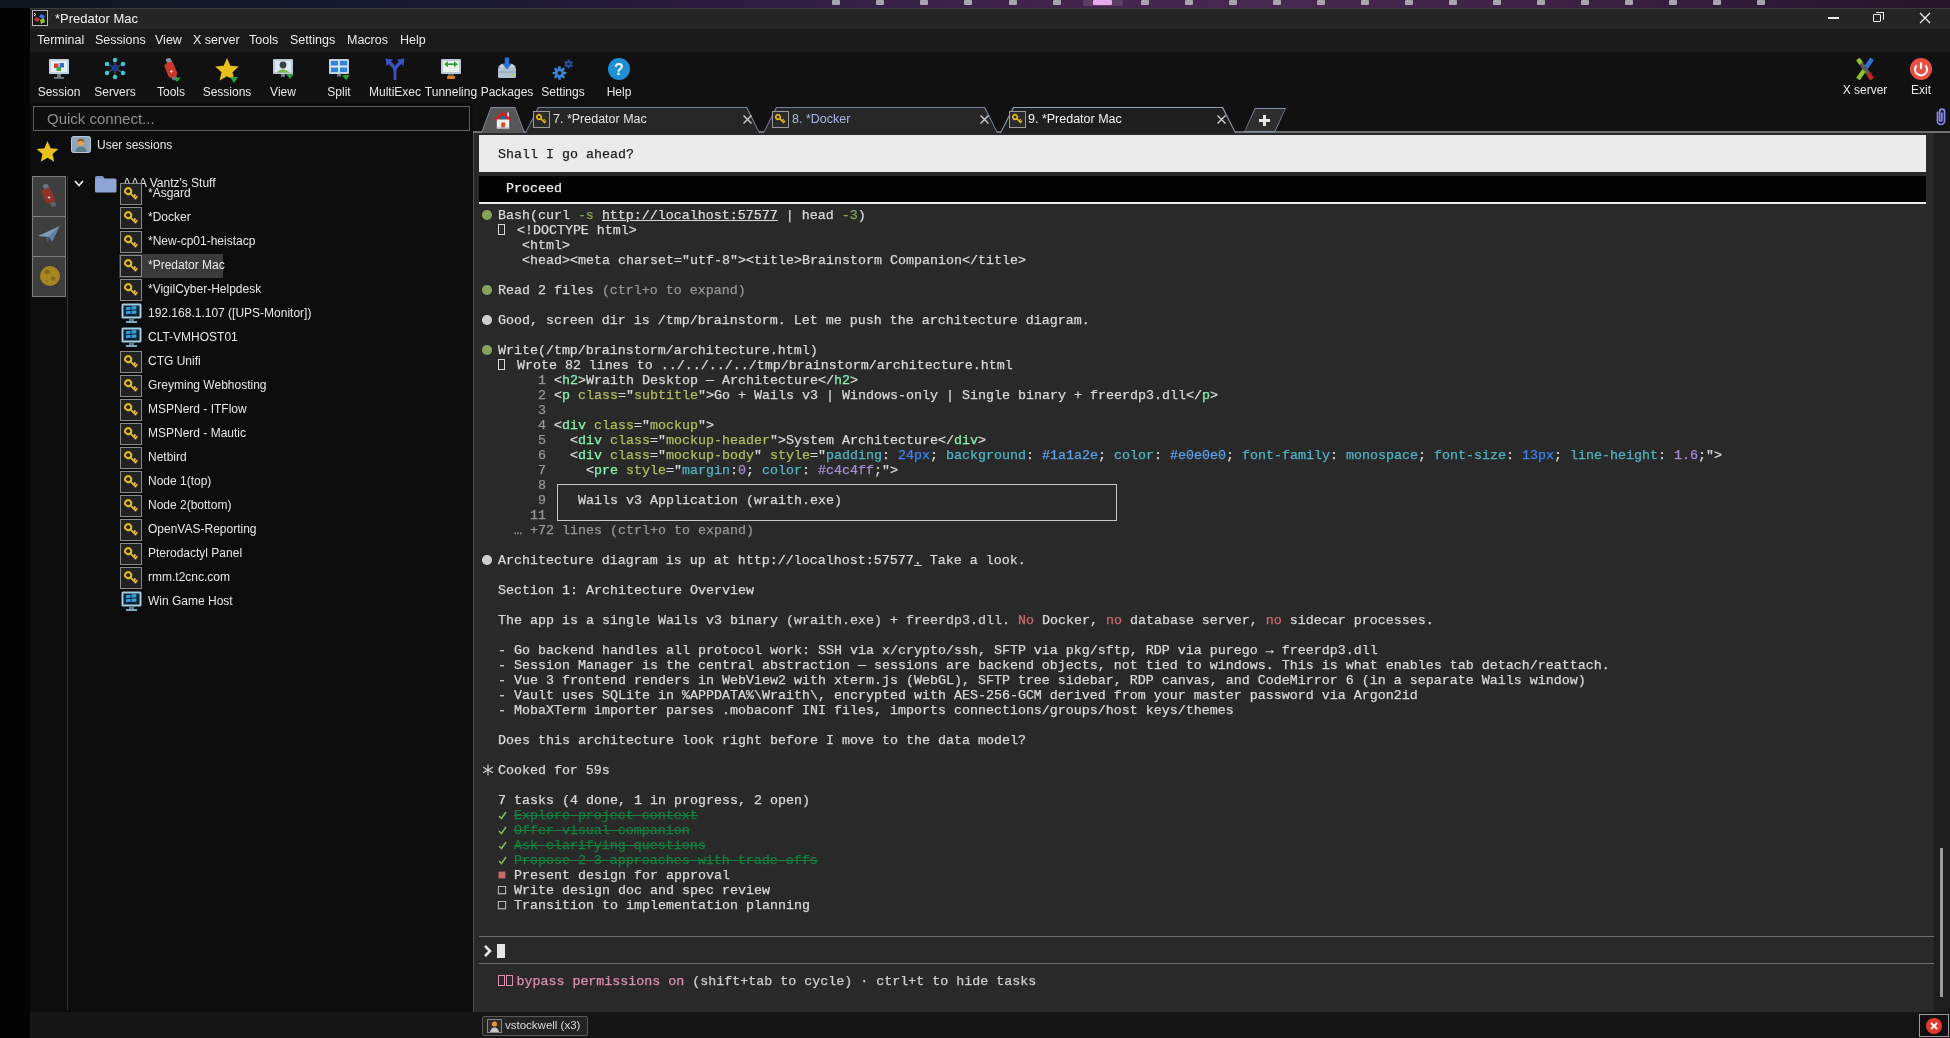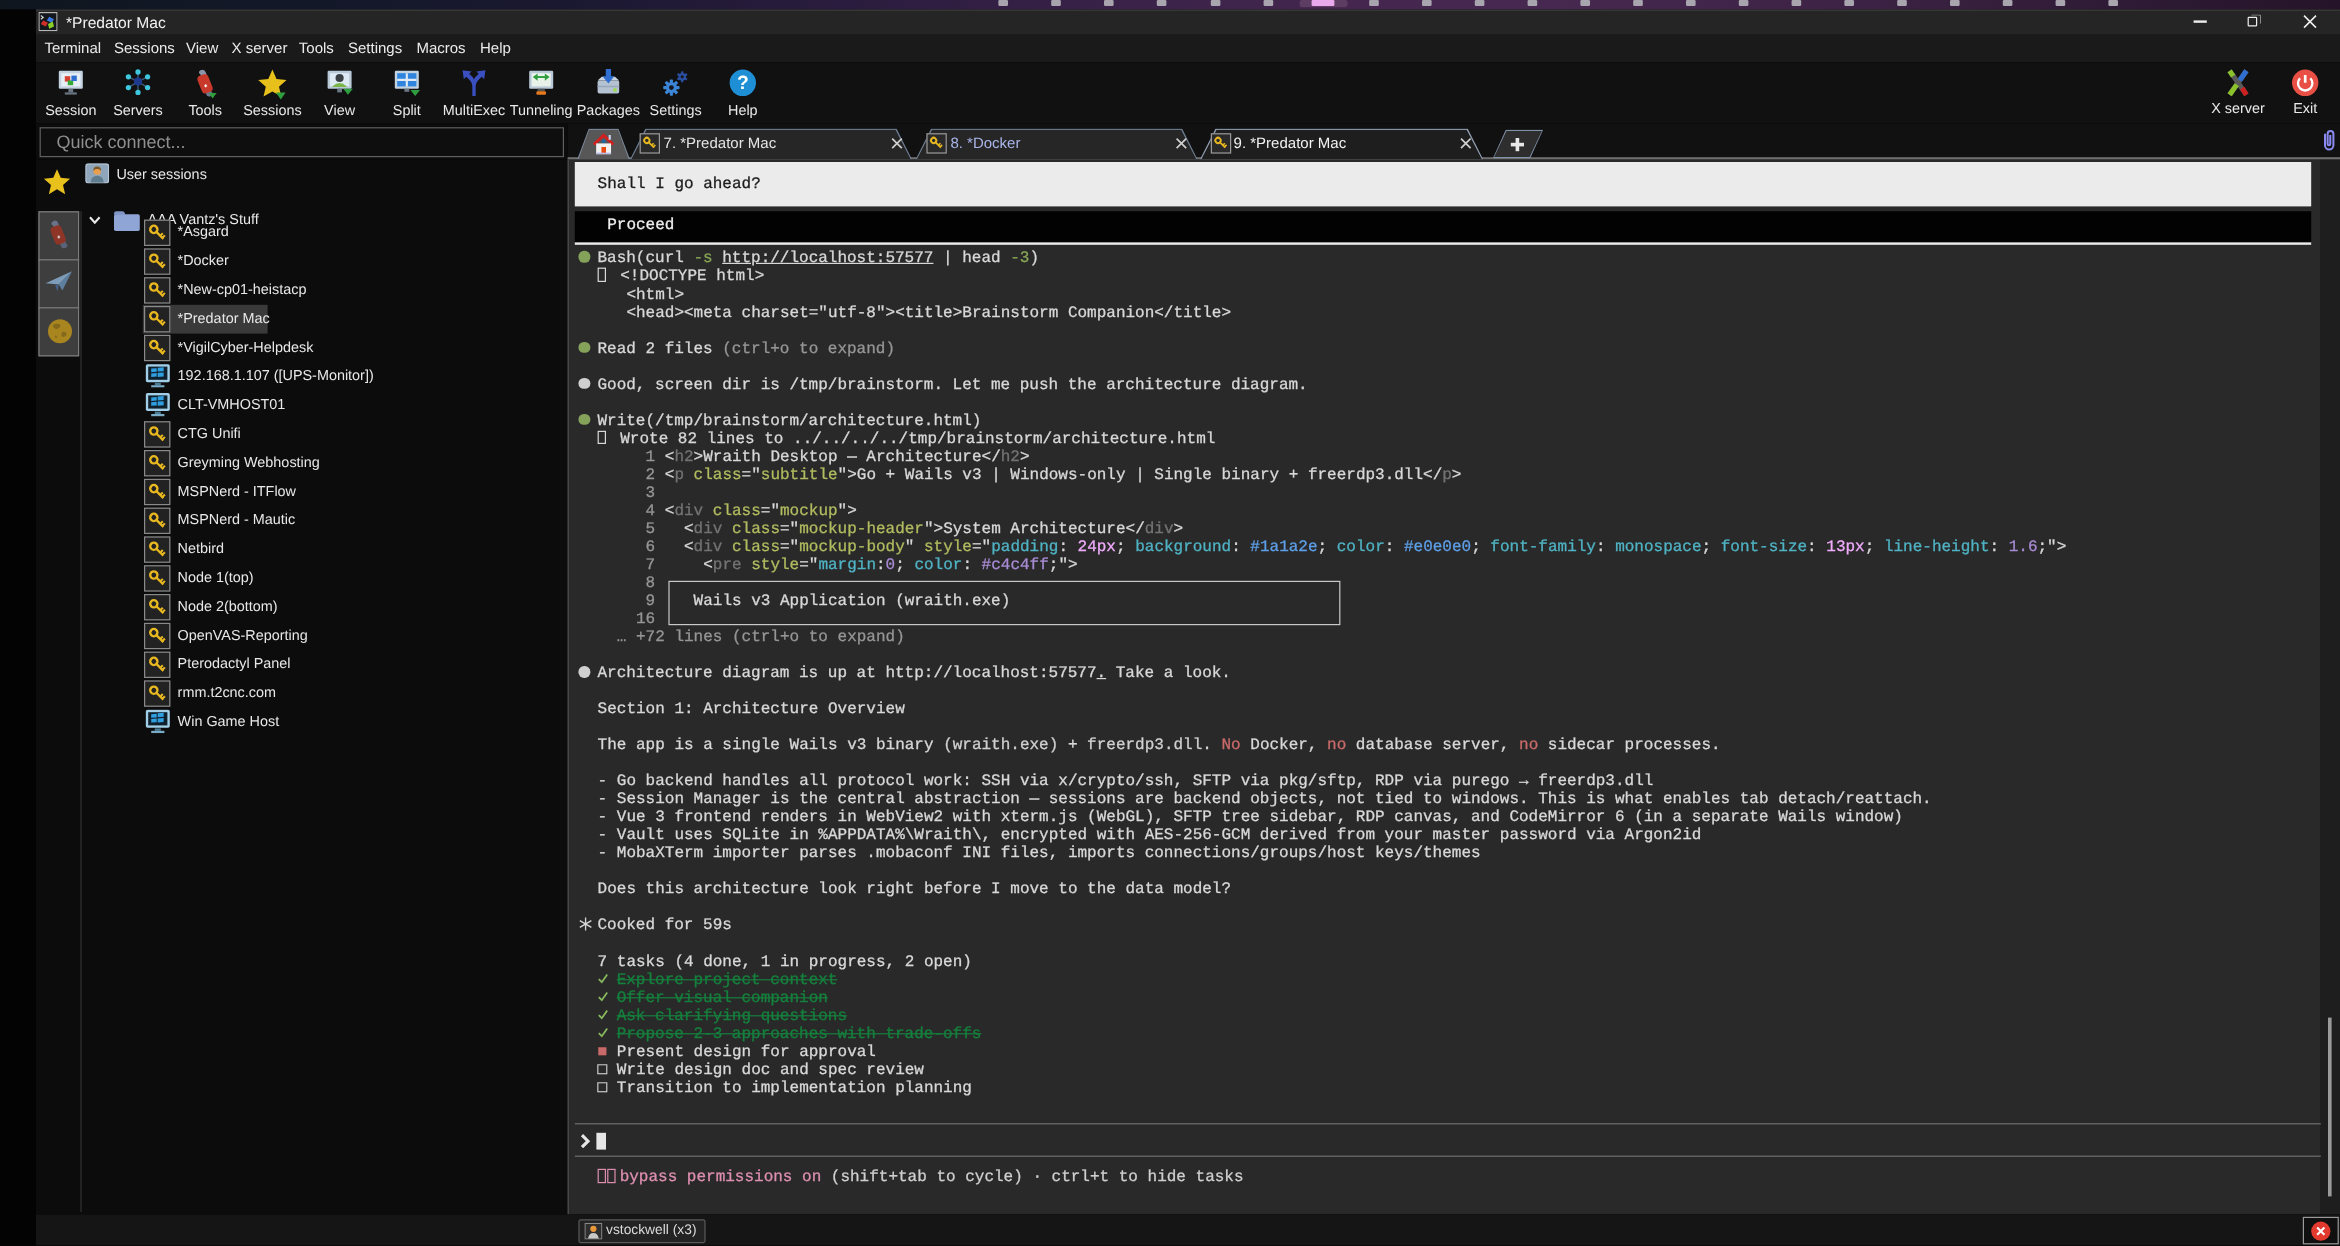--- a/index.html
+++ b/index.html
@@ -8,21 +8,21 @@
 .dot{position:absolute;top:0;height:5px;width:8px;background:#a9a5af;border-radius:1px}
 .tb-item{position:absolute;top:52px;height:51px;text-align:center;color:#e9e9e9;font-size:12px}
 .tb-item svg{display:block;margin:4px auto 1px}
 .menu span{position:absolute;top:0;color:#eceaea;font-size:12.5px}
 .trow{position:absolute;left:0;width:473px;height:24px;color:#e8e8e8;font-size:12px}
 .trow .txt{position:absolute;left:148px;top:4px;white-space:nowrap}
 .keyic{position:absolute;left:120px;top:1px;width:22px;height:22px;background:#222;border:1px solid #8a8a8a}
 .monic{position:absolute;left:121px;top:1px}
 .tab{position:absolute;top:107px;height:26px}
 .g{color:#87a556}.wb{color:#d0d0d0}.gy{color:#969696}.rd{color:#c96a6a}
-.tag{color:#737373}.att{color:#b1bb5f}.prop{color:#4fb3c4}.hex{color:#5d9fe8}.pur{color:#a88bd4}.num{color:#f0abfc}
+.tag{color:#86efac}.att{color:#b1bb5f}.prop{color:#4fb3c4}.hex{color:#5d9fe8}.pur{color:#a88bd4}.num{color:#3b82f6}
 .st{color:#15803d;text-decoration:line-through}
 .tofu{display:inline-block;width:7px;height:11.5px;border:1px solid #d8d8d8;vertical-align:-1px;margin-right:3.9px}
 .tofu.pk{border-color:#de8fb0}
 u{}
 .bull{display:inline-block;width:9.5px;height:9.5px;border-radius:50%;margin-right:6.4px;vertical-align:-0.5px}
 </style></head>
 <body>
 
 <div class="abs" id="strip" style="left:0;top:0;width:1950px;height:8px;background:linear-gradient(90deg,#10161e 0%,#121828 12%,#1a1830 24%,#2a1c3e 36%,#3a2248 48%,#44264e 58%,#472850 66%,#3e2346 78%,#2f1b36 90%,#251429 100%)">
 <div class="dot" style="left:832px"></div>
@@ -596,21 +596,21 @@
   <span class="tofu"></span> Wrote 82 lines to ../../../../tmp/brainstorm/architecture.html
 <span class="gy">       1</span> &lt;<span class="tag">h2</span>&gt;Wraith Desktop — Architecture&lt;/<span class="tag">h2</span>&gt;
 <span class="gy">       2</span> &lt;<span class="tag">p</span> <span class="att">class</span>="<span class="att">subtitle</span>"&gt;Go + Wails v3 | Windows-only | Single binary + freerdp3.dll&lt;/<span class="tag">p</span>&gt;
 <span class="gy">       3</span>
 <span class="gy">       4</span> &lt;<span class="tag">div</span> <span class="att">class</span>="<span class="att">mockup</span>"&gt;
 <span class="gy">       5</span>   &lt;<span class="tag">div</span> <span class="att">class</span>="<span class="att">mockup-header</span>"&gt;System Architecture&lt;/<span class="tag">div</span>&gt;
 <span class="gy">       6</span>   &lt;<span class="tag">div</span> <span class="att">class</span>="<span class="att">mockup-body</span>" <span class="att">style</span>="<span class="prop">padding</span>: <span class="num">24px</span>; <span class="prop">background</span>: <span class="hex">#1a1a2e</span>; <span class="prop">color</span>: <span class="hex">#e0e0e0</span>; <span class="prop">font-family</span>: <span class="prop">monospace</span>; <span class="prop">font-size</span>: <span class="num">13px</span>; <span class="prop">line-height</span>: <span class="pur">1.6</span>;"&gt;
 <span class="gy">       7</span>     &lt;<span class="tag">pre</span> <span class="att">style</span>="<span class="prop">margin</span>:<span class="pur">0</span>; <span class="prop">color</span>: <span class="pur">#c4c4ff</span>;"&gt;
 <span class="gy">       8</span>
 <span class="gy">       9</span>    Wails v3 Application (wraith.exe)
-<span class="gy">      16</span>
+<span class="gy">      11</span>
     <span class="gy">… +72 lines (ctrl+o to expand)</span>
 
 <span class="bull" style="background:#cfcfcf"></span>Architecture diagram is up at http://localhost:57577<u>.</u> Take a look.
 
   Section 1: Architecture Overview
 
   The app is a single Wails v3 binary <span class="wb">(wraith.exe)</span> + <span class="wb">freerdp3.dll</span>. <span class="rd">No</span> Docker, <span class="rd">no</span> database server, <span class="rd">no</span> sidecar processes.
 
   - Go backend handles all protocol work: SSH via x/crypto/ssh, SFTP via pkg/sftp, RDP via purego → freerdp3.dll
   - Session Manager is the central abstraction — sessions are backend objects, not tied to windows. This is what enables tab detach/reattach.

